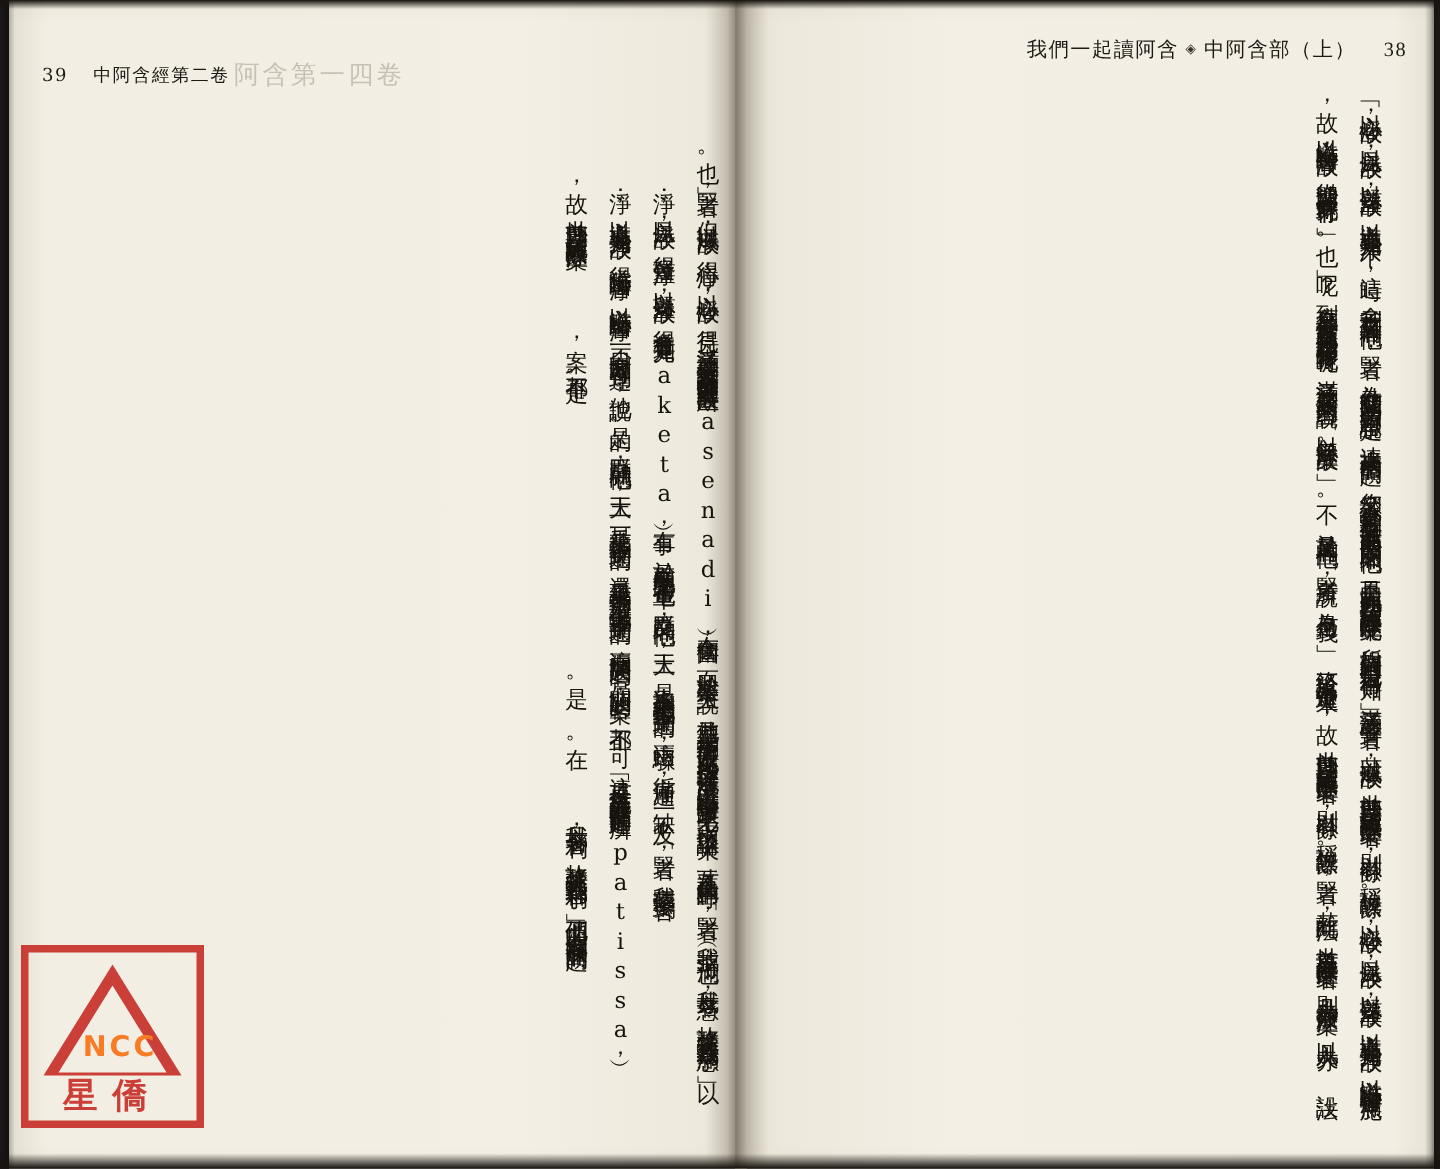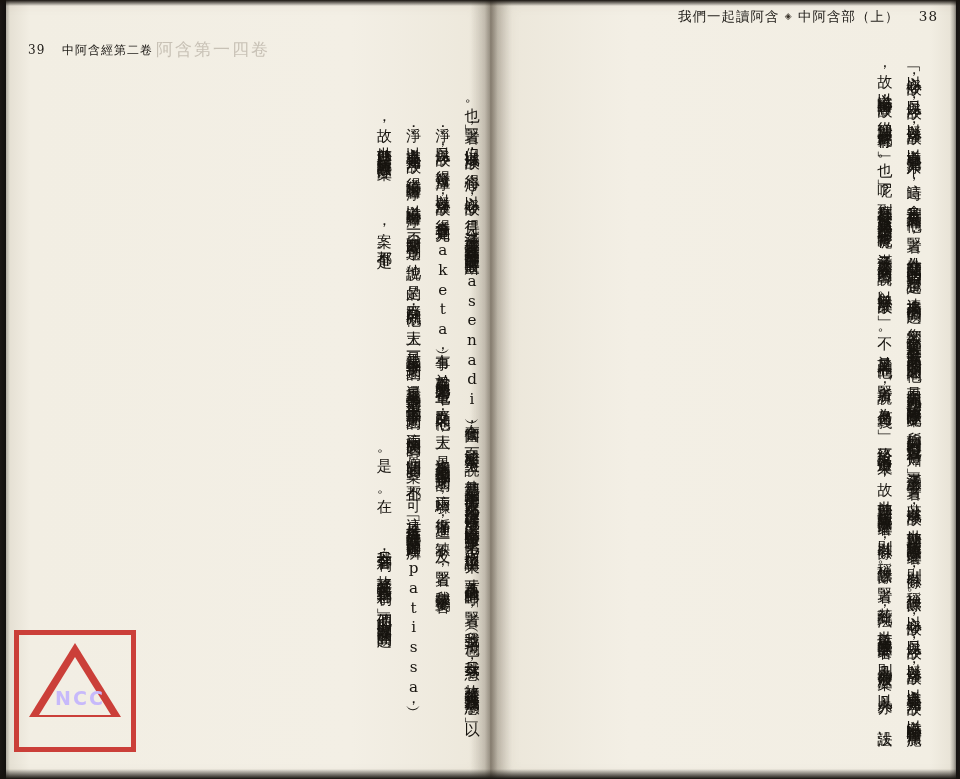--- a/index.html
+++ b/index.html
@@ -78,24 +78,25 @@
     white-space: nowrap;
   }
   #header-left {
     top: 42px;
     left: 28px;
     font-size: 12px;
     letter-spacing: 1px;
   }
   #header-left .folio { margin-right: 12px; }
   #header-right {
-    top: 8px;
+    top: 24px;
     right: 22px;
     font-size: 13.5px;
     letter-spacing: 1px;
+    font-family: Liberation Serif, serif;
   }
   #header-right .folio { margin-left: 14px; }
   .hdr-sep { font-size: 9px; vertical-align: 2px; color: #3a332b; }
 
   
   .colblock {
     position: absolute;
     writing-mode: vertical-rl;
     text-orientation: upright;
     font-family: "DejaVu Serif", "Liberation Serif", serif;
@@ -169,21 +170,21 @@
   }
   #stamp .ncc {
     position: absolute;
     left: 8px;
     top: 52px;
     width: 106px;
     text-align: center;
     font-family: "DejaVu Sans", "Liberation Sans", sans-serif;
     font-weight: bold;
     font-size: 19px;
-    color: #c4b5fd;
+    color: #f97316;
     letter-spacing: 2px;
   }
   #stamp .cn {
     position: absolute;
     left: 0;
     top: 80px;
     width: 112px;
     text-align: center;
     font-family: "DejaVu Serif", "Liberation Serif", serif;
     font-weight: bold;
@@ -241,20 +242,21 @@
     <span class="vline">滿慈子尊者接著談到從前拘薩羅王波斯匿（Pasenadi）在舍衛國，而於娑雞帝（Saketa）有事，於是在兩地之間布置七車。群臣又問他，大王，是否一日之間即可到達？他說，是的。群臣就問他，大王，是乘第一輛車子到達的？還是乘第二輛車子乃至換第七輛車子到達的？這兩個問題的答案，都不是。</span>
     <span class="vline">大王說，他乃是乘第一輛車子而依次換乘到第七輛車子到達的？這兩個問題的答案，都不是。</span>
     <span class="vline">以此來類推上述「以戒淨故」至「以道跡斷智淨故」第七步驟，循序漸進，缺一不可，這才是「世尊施設無餘涅槃」的道理所在。</span>
     <span class="vline">兩位談論了半天，才互道自己的稱呼：「賢者，我號（字）滿也，我母名慈，故諸梵行人稱我為滿慈子。」以及：「賢者，我字優婆鵄舍（Upatissa），我母名舍利，故諸梵行人稱我為舍利子。」他們中的一位會問甚深的問題</span>
   </div>
 
   <div id="stamp">
     <div class="tri"></div>
     <div class="tri-inner"></div>
     <div class="ncc">NCC</div>
+    <div class="cn">星僑</div>
   </div>
 
   <div class="edge" id="edge-left"></div>
   <div class="edge" id="edge-right"></div>
   <div class="edge" id="edge-top"></div>
   <div class="edge" id="edge-bottom"></div>
 
 </div>
 
 </body></html>

